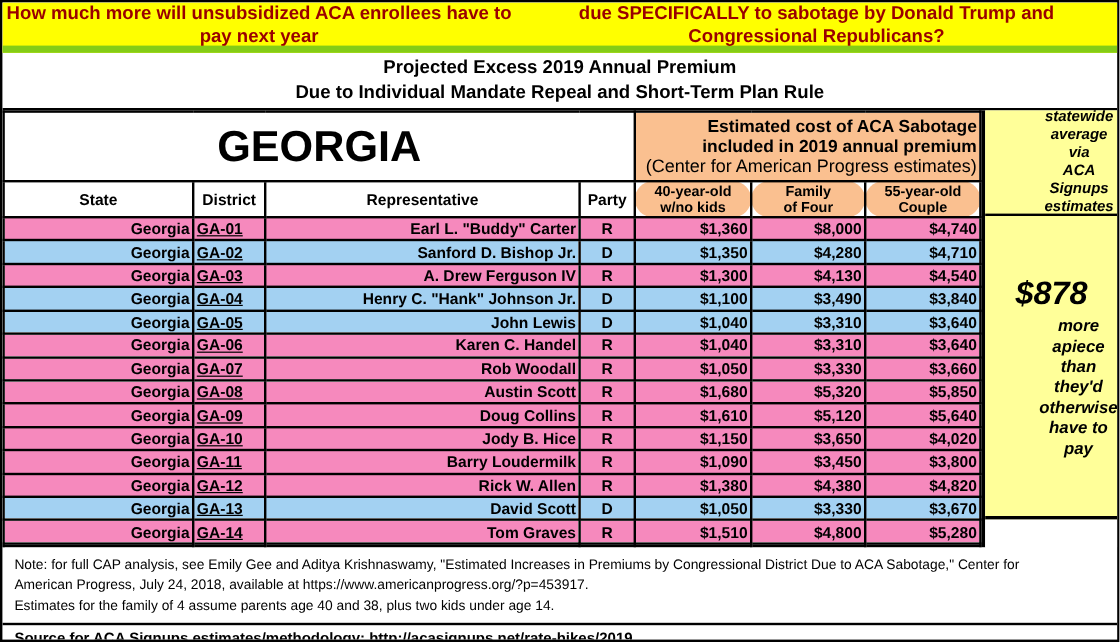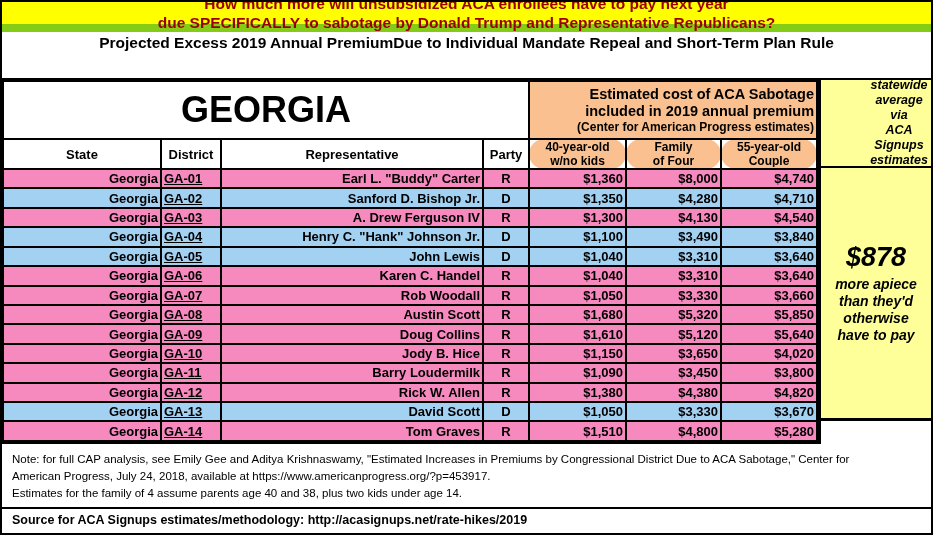--- a/index.html
+++ b/index.html
@@ -11,39 +11,39 @@
     --dem-row: #A3D1F2;
     --grid-line: #000000;
   }
   * { box-sizing: border-box; }
   body { margin: 0; background: #ffffff; font-family: "Liberation Sans", sans-serif; }
   .page {
     width: 933px; height: 535px; border: 2px solid #000; overflow: hidden;
     background: #fff; position: relative;
   }
   .banner {
-    height: 30px; background: var(--banner-bg); border-bottom: 8px solid #84cc16;
-    display: flex; flex-direction: column; justify-content: center; text-align: center;
+    height: 42px; background: var(--banner-bg); border-bottom: 6px solid #84cc16;
+    display: flex; flex-direction: row; justify-content: center; text-align: center;
     font-weight: bold; font-size: 15.5px; line-height: 19px; color: var(--banner-text);
   }
   .subtitle {
     height: 48px; border-bottom: 2px solid #000;
-    display: flex; flex-direction: row; justify-content: center; text-align: center;
+    display: flex; flex-direction: column; justify-content: center; text-align: center;
     font-weight: bold; font-size: 15.5px; line-height: 21px; color: #000;
   }
   .main { display: flex; height: 364px; }
   table.grid { border-collapse: collapse; table-layout: fixed; width: 816px; height: 100%; }
   table.grid th, table.grid td { border: 2px solid var(--grid-line); padding: 0 2px; overflow: hidden; white-space: nowrap; }
   tr.head-top { height: 58px; }
   tr.head-cols { height: 16px; }
   tbody tr { height: 18px; }
   .georgia { font-size: 36px; font-weight: bold; text-align: center; background: #fff; color:#000; }
   .cap-head { background: var(--cap-bg); text-align: right; vertical-align: middle; white-space: normal; }
   .cap-line { font-weight: bold; font-size: 14.5px; line-height: 17px; color:#000; }
-  .cap-sub  { font-weight: bold; font-size: 12px; line-height: 14px; color:#000; }
+  .cap-sub  { font-weight: normal; font-size: 15px; line-height: 14px; color:#000; }
   .head-cols th { background: #fff; font-weight: bold; font-size: 13px; text-align: center; vertical-align: middle; color:#000; white-space: normal; }
   .head-cols th.money { background: var(--cap-bg); font-size: 12px; line-height: 14px; border-radius: 15px; }
   tbody td { font-weight: bold; font-size: 13px; color: #000; }
   tr.rep td { background: var(--rep-row); }
   tr.dem td { background: var(--dem-row); }
   .c-state { text-align: right; padding-right: 6px; }
   .c-district { text-align: left; padding-left: 5px; text-decoration: underline; }
   .c-representative { text-align: right; padding-right: 6px; }
   .c-party { text-align: center; }
   .c-age40, .c-family4, .c-age55 { text-align: right; padding-right: 9px; }
@@ -55,33 +55,33 @@
     height: 88px; background: var(--side-bg); border-bottom: 2px solid #000;
     display: flex; flex-direction: column; justify-content: center; text-align: center;
     font-style: italic; font-weight: bold; font-size: 12.5px; line-height: 15px; color:#000;padding-left:46px;
   }
   .side-main {
     height: 253px; background: var(--side-bg); border-bottom: 3px solid #000;
     display: flex; flex-direction: column; justify-content: center; text-align: center;
     font-style: italic; font-weight: bold; color:#000;
   }
   .amount { font-size: 27px; margin-bottom: 3px; }
-  .side-caption div { font-size: 14px; line-height: 17px; }
+  .side-caption div { font-size: 14px; line-height: 17px; padding-left: 45px; }
   .side-empty { flex: 1; background: #fff; }
   .notes { padding: 7px 10px 0; font-size: 11.5px; line-height: 17px; color: #000; }
   .source { border-top: 2px solid #000; margin-top: 5px; padding: 4px 10px 0; font-weight: bold; font-size: 12.5px; color:#000; }
 </style>
 </head>
 <body>
 
 <div class="page">
 
   <div class="banner">
     <div>How much more will unsubsidized ACA enrollees have to pay next year</div>
-    <div>due SPECIFICALLY to sabotage by Donald Trump and Representative Republicans?</div>
+    <div>due SPECIFICALLY to sabotage by Donald Trump and Congressional Republicans?</div>
   </div>
 
   <div class="subtitle">
     <div>Projected Excess 2019 Annual Premium</div>
     <div>Due to Individual Mandate Repeal and Short-Term Plan Rule</div>
   </div>
 
   <div class="main">
     <table class="grid">
       <colgroup>

